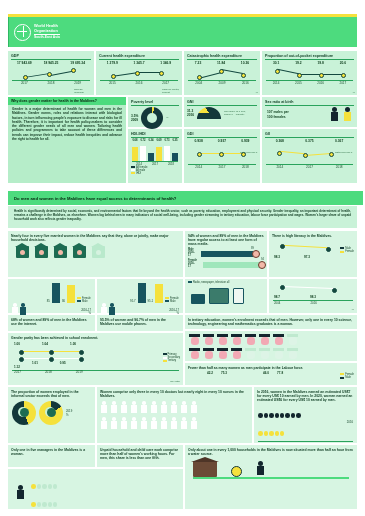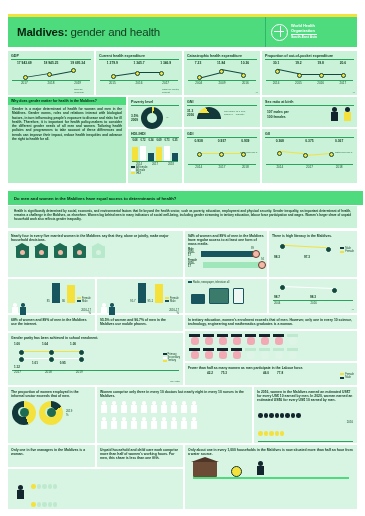--- a/index.html
+++ b/index.html
@@ -98,24 +98,20 @@
   .stick.y .bb{background:#f5e13c;}
 </style>
 </head>
 <body>
 
 <div class="page">
 
   <div class="topbar"></div>
 
   <div class="header">
-    <div class="header-title">
-      <b>Maldives:</b>
-      <span>gender and health</span>
-    </div>
     <div class="who">
       <div class="who-logo"></div>
       <div class="who-txt">
         <div>World Health</div>
         <div>Organization</div>
         <div class="sub">South-East Asia</div>
       </div>
     </div>
   </div>
 

